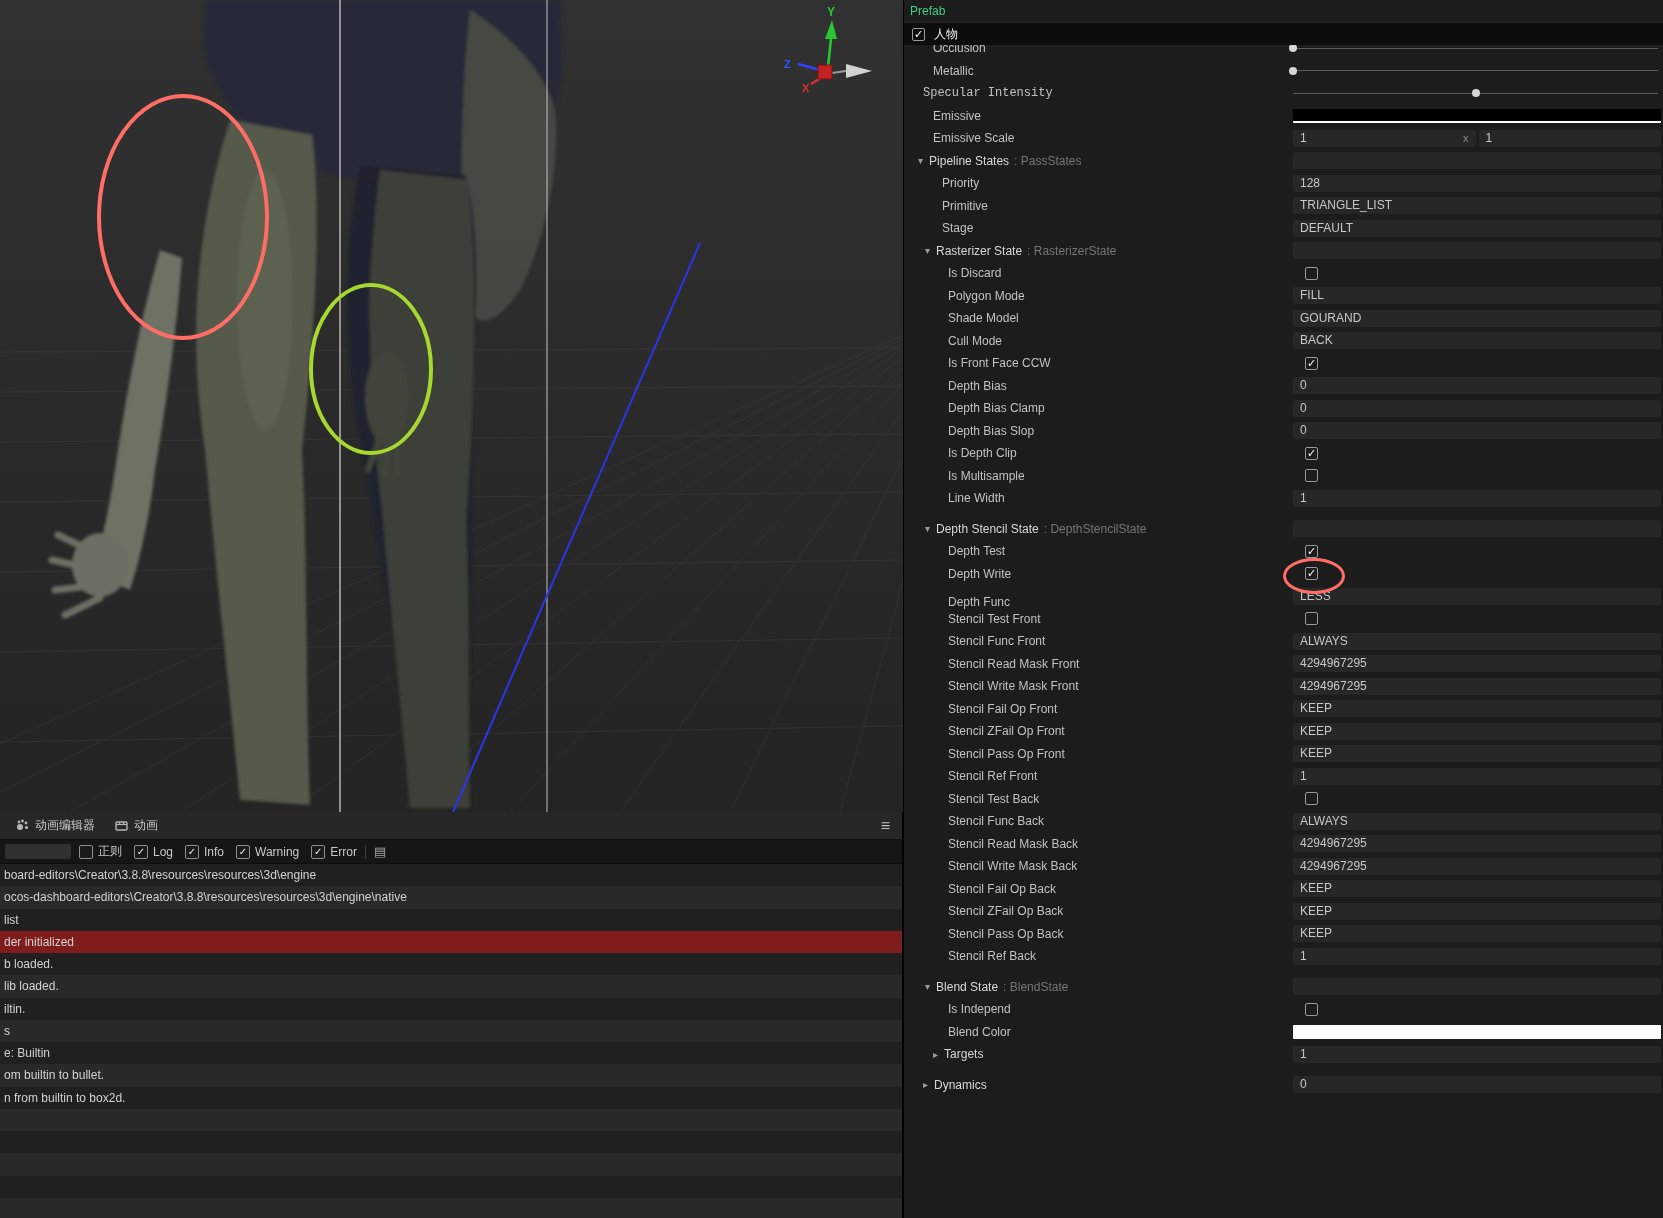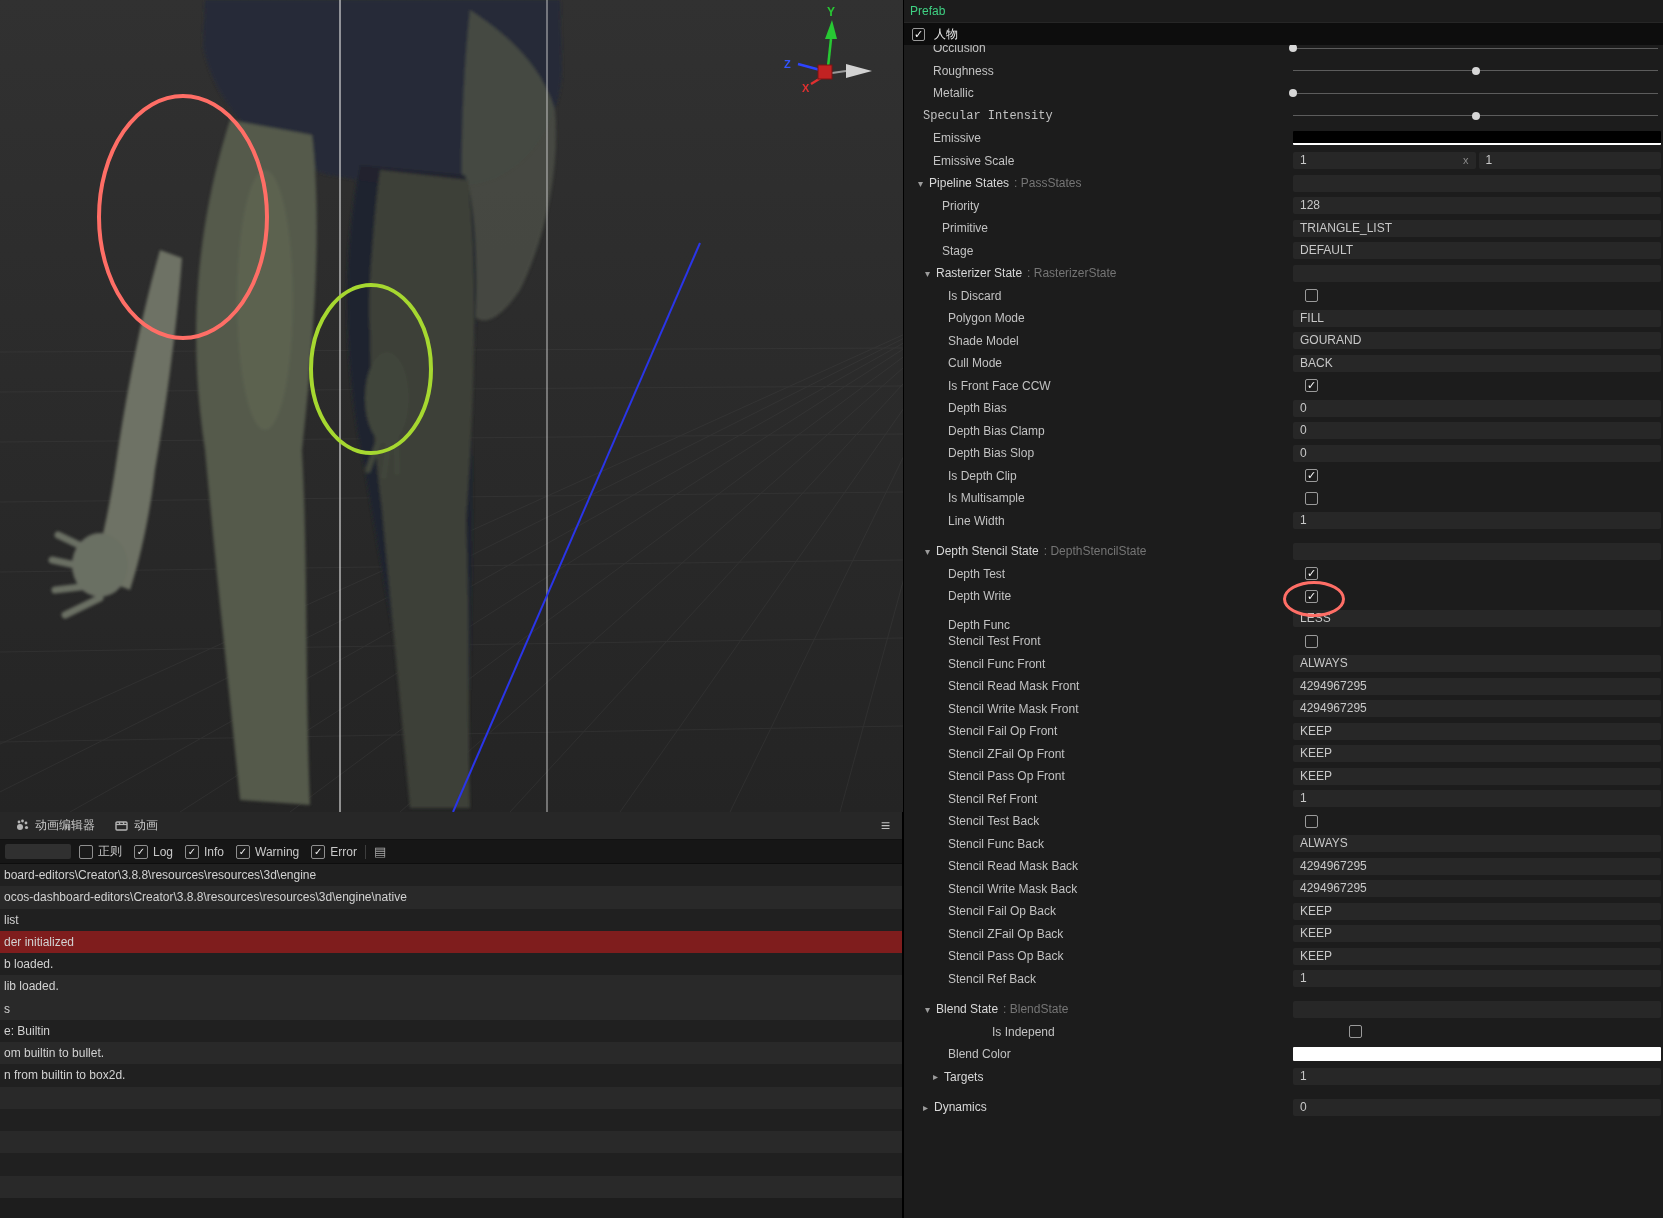--- a/index.html
+++ b/index.html
@@ -207,20 +207,23 @@
       </div>
       <div class="logrow" style="background: #7f1d1d;">
         <span>der initialized</span>
       </div>
       <div class="logrow" style="background: rgb(32, 32, 32);">
         <span>b loaded.</span>
       </div>
       <div class="logrow" style="background: rgb(41, 41, 41);">
         <span>lib loaded.</span>
       </div>
+      <div class="logrow" style="background: rgb(32, 32, 32);">
+        <span>iltin.</span>
+      </div>
       <div class="logrow" style="background: rgb(41, 41, 41);">
         <span>s</span>
       </div>
       <div class="logrow" style="background: rgb(32, 32, 32);">
         <span>e: Builtin</span>
       </div>
       <div class="logrow" style="background: rgb(41, 41, 41);">
         <span>om builtin to bullet.</span>
       </div>
       <div class="logrow" style="background: rgb(32, 32, 32);">
@@ -258,30 +261,20 @@
           <span>Occlusion</span>
         </div>
         <div class="val">
           <div class="slider-track">
             <div class="knob" style="left: 0%;"></div>
           </div>
         </div>
       </div>
       <div class="irow">
         <div class="lbl" style="padding-left: 29px;">
-          <span>Roughness</span>
-        </div>
-        <div class="val">
-          <div class="slider-track">
-            <div class="knob" style="left: 50%;"></div>
-          </div>
-        </div>
-      </div>
-      <div class="irow">
-        <div class="lbl" style="padding-left: 29px;">
           <span>Metallic</span>
         </div>
         <div class="val">
           <div class="slider-track">
             <div class="knob" style="left: 0%;"></div>
           </div>
         </div>
       </div>
       <div class="irow">
         <div class="lbl" style="padding-left: 19px; font-family: Liberation Mono, monospace;">
@@ -628,21 +621,21 @@
         <div class="lbl" style="padding-left: 21px;">
           <span class="caret">▾</span>
           <span class="hdr-label">Blend State</span>
           <span class="hdr-type">: BlendState</span>
         </div>
         <div class="val">
           <div class="field"></div>
         </div>
       </div>
       <div class="irow">
-        <div class="lbl" style="padding-left: 44px; margin-left: 44px;">
+        <div class="lbl" style="padding-left: 44px;">
           <span>Is Independ</span>
         </div>
         <div class="val">
           <div class="cb-wrap">
             <div class="cbbox"></div>
           </div>
         </div>
       </div>
       <div class="irow">
         <div class="lbl" style="padding-left: 44px;">

